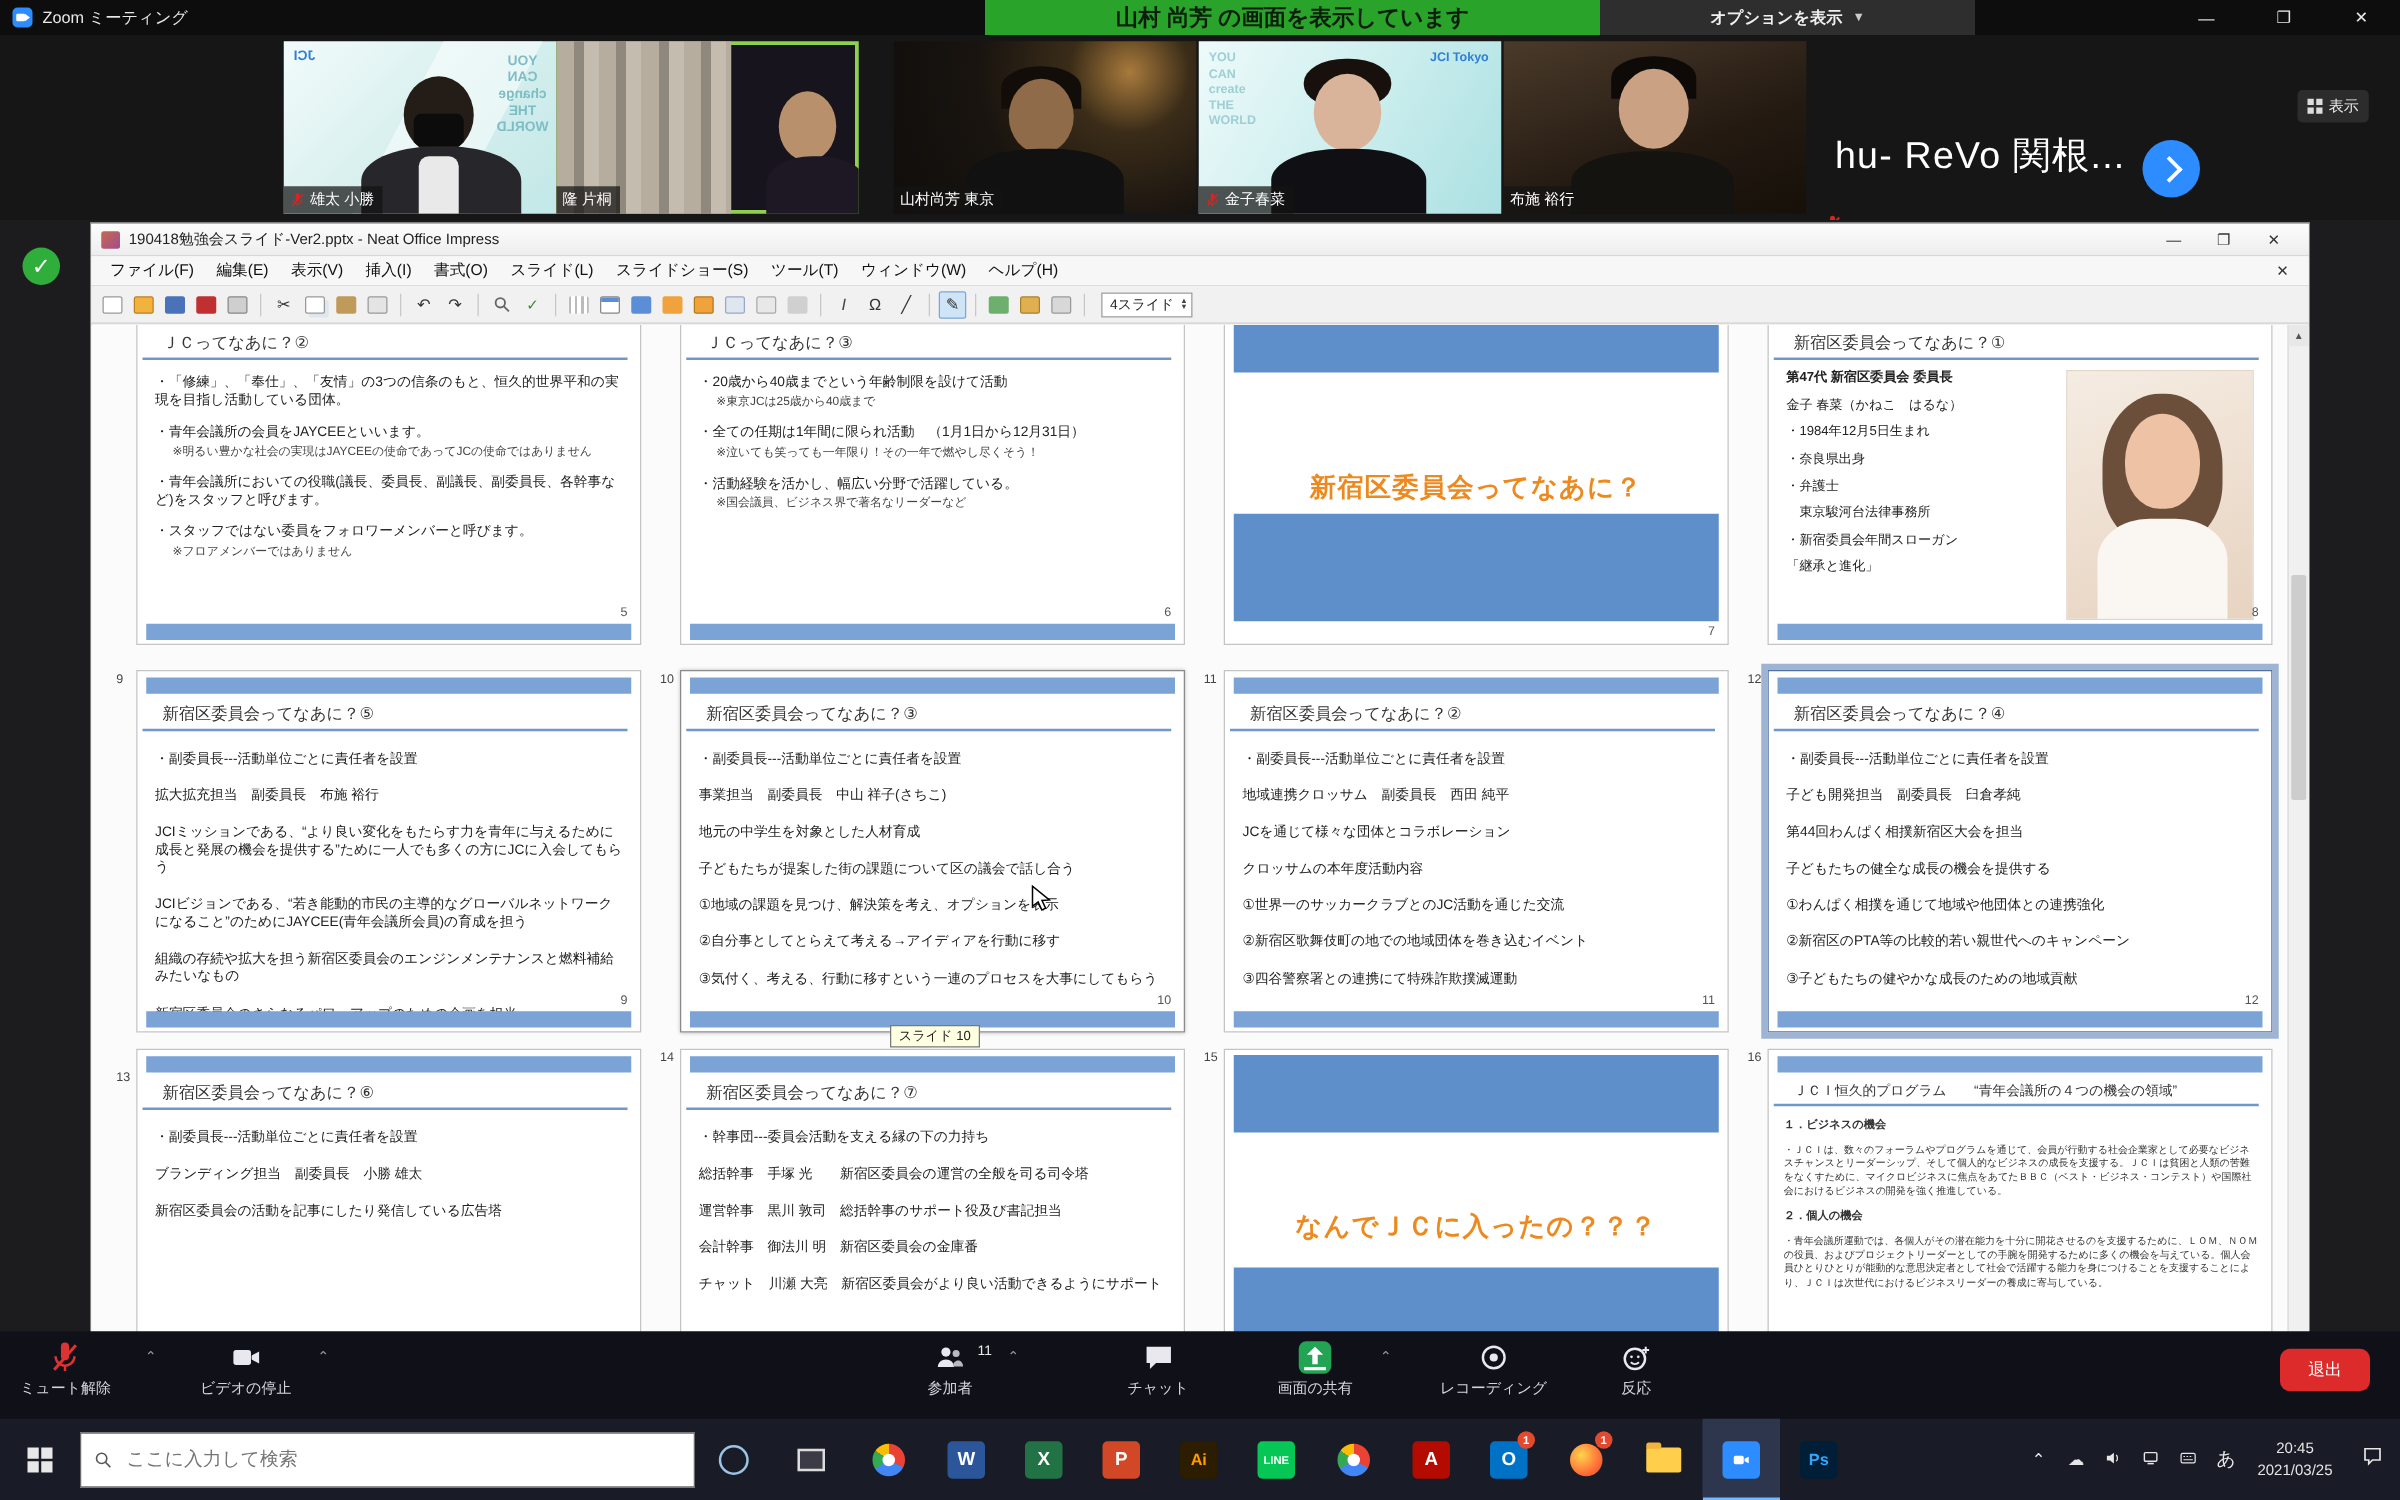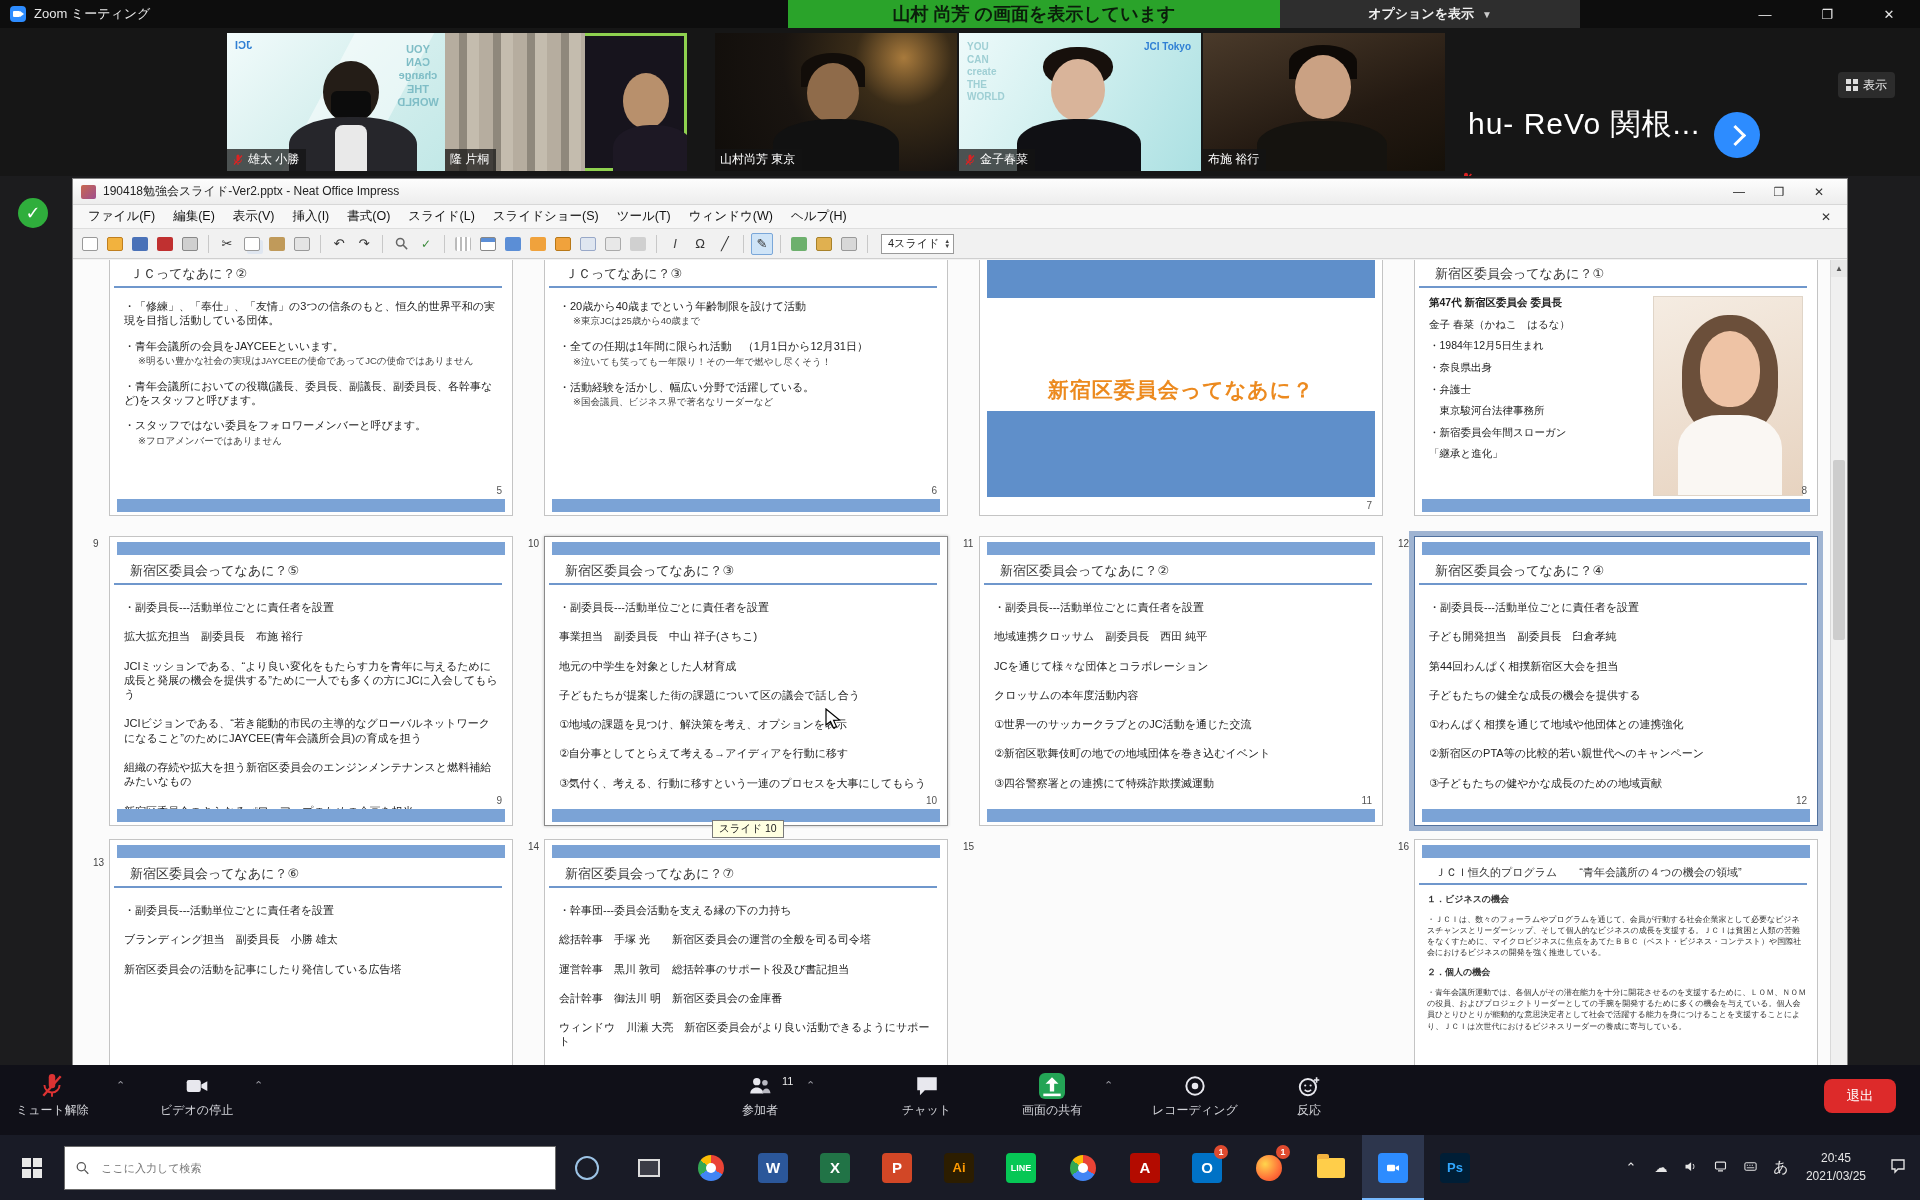--- a/index.html
+++ b/index.html
@@ -130,21 +130,21 @@
   .leave-btn{position:absolute;left:1824px;top:14px;width:72px;height:34px;background:#dd2a2a;color:#fff;font-size:13.5px;
              border-radius:8px;display:flex;align-items:center;justify-content:center;}
   .share-ico{width:26px;height:26px;background:#23a455;border-radius:6px;display:flex;align-items:center;justify-content:center;}
 
   
   .taskbar{position:absolute;left:0;top:1135px;width:1920px;height:65px;background:#191b26;z-index:70;display:flex;align-items:center;}
   .startbtn{width:64px;height:65px;display:flex;align-items:center;justify-content:center;}
   .winlogo{width:20px;height:20px;display:grid;grid-template-columns:9px 9px;grid-template-rows:9px 9px;gap:2px;}
   .winlogo i{background:#e8e8e8;}
   .searchbox{width:492px;height:44px;background:#fff;border:1px solid #6b6b6b;display:flex;align-items:center;padding:0 10px;gap:9px;}
-  .searchbox input{border:none;outline:none;font-size:11px;color:#333;width:100%;font-family:inherit;background:transparent;}
+  .searchbox input{border:none;outline:none;font-size:15px;color:#333;width:100%;font-family:inherit;background:transparent;}
   .tb-ico{width:62px;height:65px;display:flex;align-items:center;justify-content:center;position:relative;}
   .tb-ico.activeapp{background:rgba(140,180,255,.18);box-shadow:inset 0 -2px 0 #76b9ff;}
   .appglyph{width:30px;height:30px;border-radius:4px;display:flex;align-items:center;justify-content:center;color:#fff;font-weight:bold;font-size:15px;}
   .badge{position:absolute;top:10px;right:10px;min-width:14px;height:14px;border-radius:7px;background:#e04b2f;color:#fff;
          font-size:9px;display:flex;align-items:center;justify-content:center;padding:0 3px;font-weight:bold;}
   .tray{margin-left:auto;display:flex;align-items:center;height:65px;color:#e6e6e6;}
   .tray .titem{width:30px;text-align:center;font-size:13px;}
   .clock{text-align:center;font-size:12px;line-height:1.45;padding:0 10px;}
   .notif{width:44px;text-align:center;}
   .notif svg{width:18px;height:18px;}
@@ -470,24 +470,29 @@
 
              </div>
           <span class="idxnum" style="left:20px;top:597px;">13</span>
           <div class="slide roomy" style="left:471px;top:579px;height:290px;">
             <div class="sl-topbar"></div>
             <div class="sl-title">新宿区委員会ってなあに？⑦</div>
             <div class="ln">・幹事団---委員会活動を支える縁の下の力持ち</div>
             <div class="ln">総括幹事　手塚 光　　新宿区委員会の運営の全般を司る司令塔</div>
             <div class="ln">運営幹事　黒川 敦司　総括幹事のサポート役及び書記担当</div>
             <div class="ln">会計幹事　御法川 明　新宿区委員会の金庫番</div>
-            <div class="ln">ウィンドウ　川瀬 大亮　新宿区委員会がより良い活動できるようにサポート</div>
+            <div class="ln">チャット　川瀬 大亮　新宿区委員会がより良い活動できるようにサポート</div>
 
              </div>
           <span class="idxnum" style="left:455px;top:581px;">14</span>
+          <div class="slide" style="left:906px;top:579px;height:290px;">
+            <div class="blk" style="top:4px;height:62px;"></div>
+             <div class="centertext" style="top:44%">なんでＪＣに入ったの？？？</div>
+             <div class="blk" style="bottom:18px;height:96px;"></div>
+             </div>
           <span class="idxnum" style="left:890px;top:581px;">15</span>
           <div class="slide dense" style="left:1341px;top:579px;height:290px;">
             <div class="sl-topbar"></div>
             <div class="sl-title small">ＪＣＩ恒久的プログラム　　“青年会議所の４つの機会の領域”</div>
             <div class="ln h">１．ビジネスの機会</div>
             <div class="ln">・ＪＣＩは、数々のフォーラムやプログラムを通じて、会員が行動する社会企業家として必要なビジネスチャンスとリーダーシップ、そして個人的なビジネスの成長を支援する。ＪＣＩは貧困と人類の苦難をなくすために、マイクロビジネスに焦点をあてたＢＢＣ（ベスト・ビジネス・コンテスト）や国際社会におけるビジネスの開発を強く推進している。</div>
             <div class="ln h">２．個人の機会</div>
             <div class="ln">・青年会議所運動では、各個人がその潜在能力を十分に開花させるのを支援するために、ＬＯＭ、ＮＯＭの役員、およびプロジェクトリーダーとしての手腕を開発するために多くの機会を与えている。個人会員ひとりひとりが能動的な意思決定者として社会で活躍する能力を身につけることを支援することにより、ＪＣＩは次世代におけるビジネスリーダーの養成に寄与している。</div>
 
              </div>

